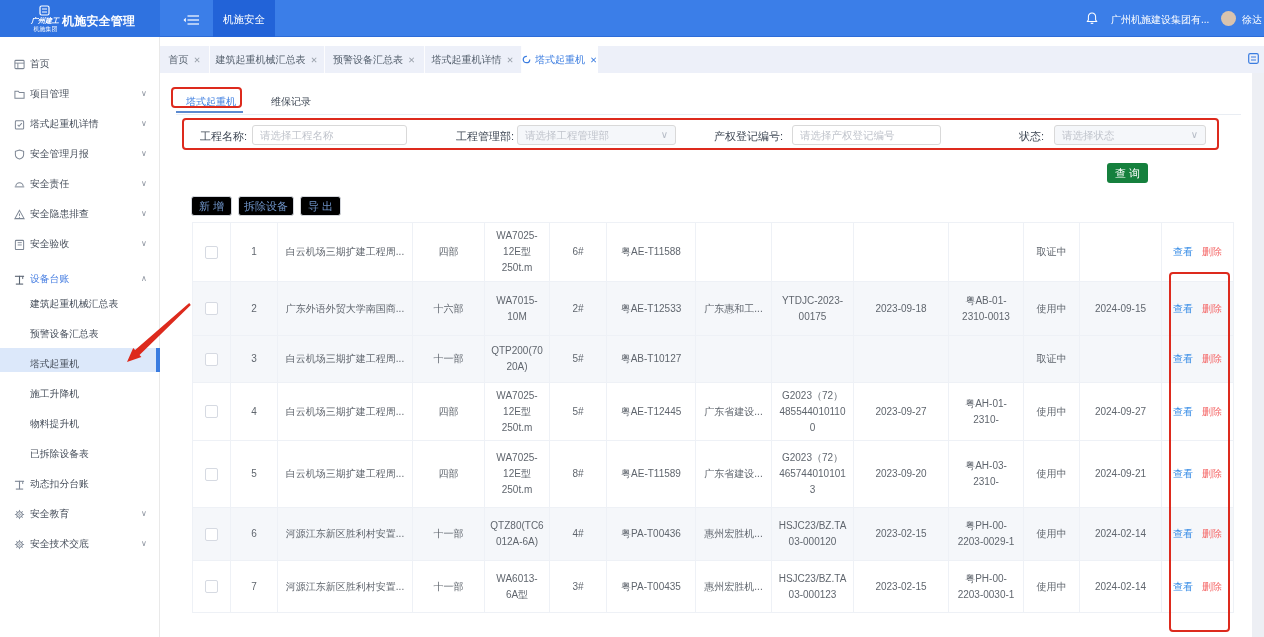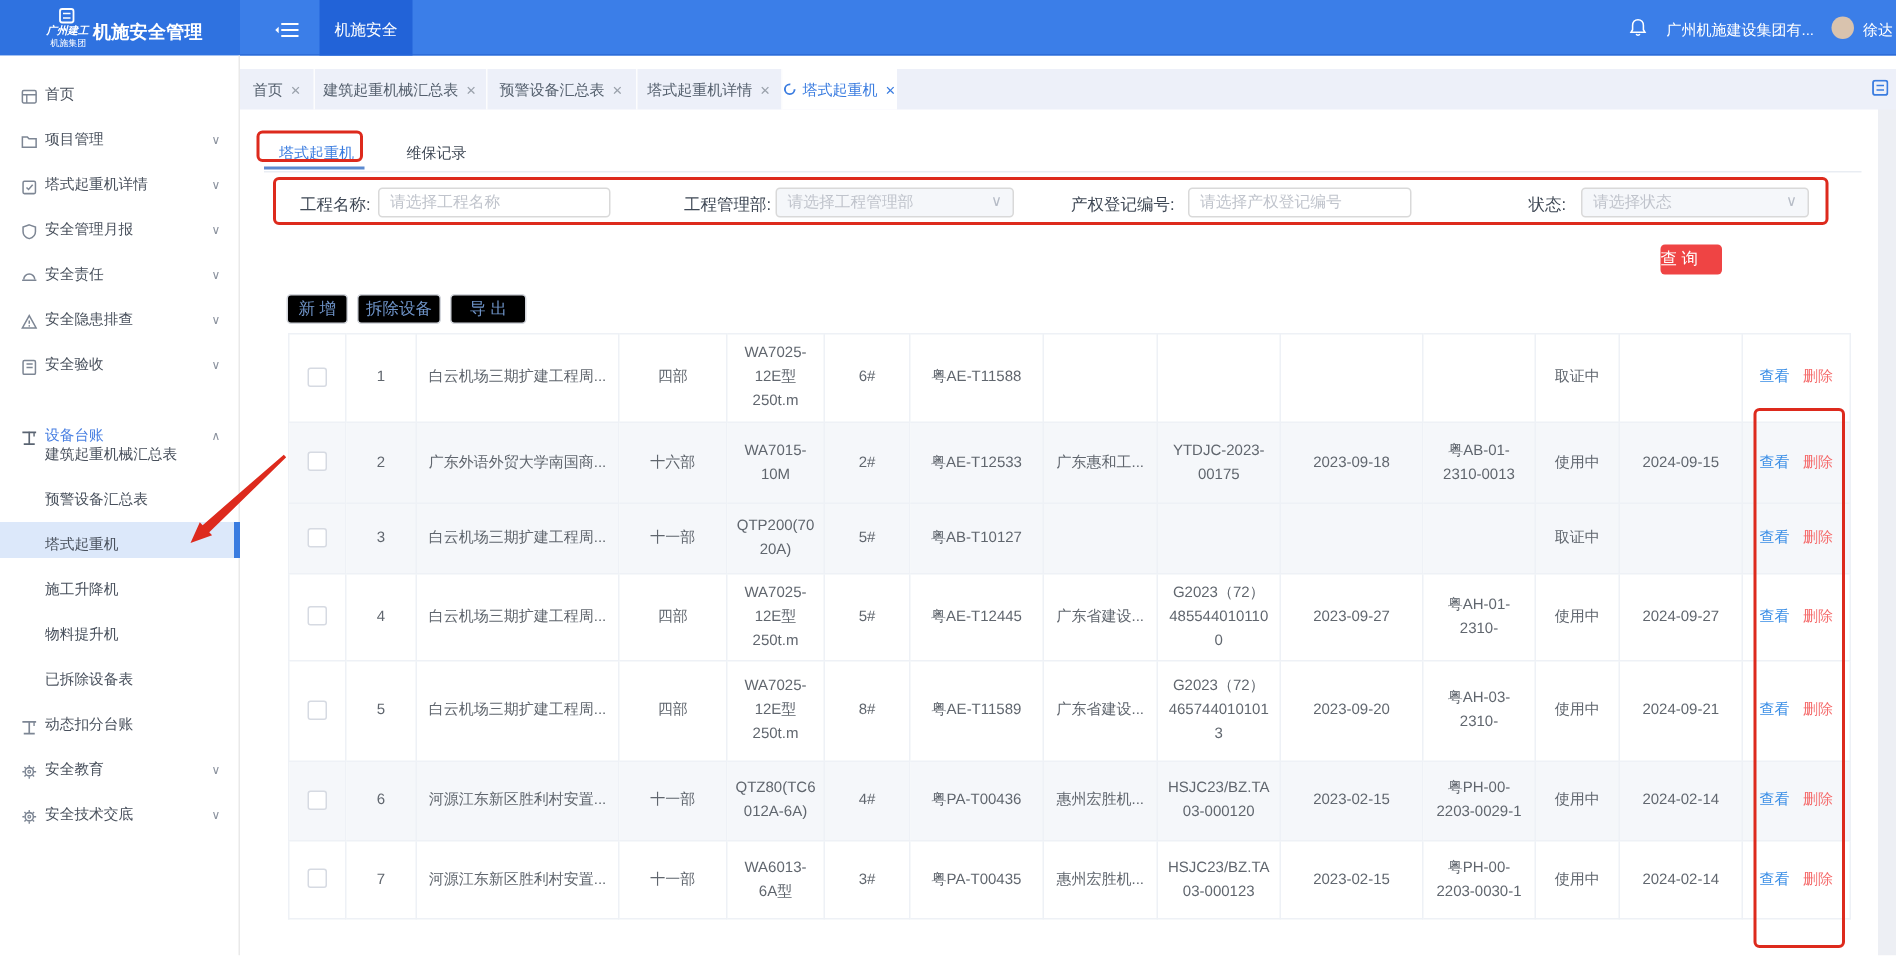--- a/index.html
+++ b/index.html
@@ -35,21 +35,21 @@
   #itab2 { left:271px; top:95px; font-size:10px; color:#3f4855; }
   #ink { left:176px; top:111px; width:67px; height:2px; background:#5c8ad0; }
   #tabline { left:176px; top:114px; width:1065px; height:1px; background:#e9edf3; }
 
   
   .flabel { position:absolute; top:129px; font-size:11px; color:#3f4855; }
   .finput { position:absolute; top:125px; height:20px; border:1px solid #d9d9d9; border-radius:3px; background:#fff; font-size:10.5px; color:#c0c4cc; line-height:18px; padding-left:7px; white-space:nowrap; }
   .fselect { background:#f5f7fa; }
   .fselect .arr { position:absolute; right:7px; top:0px; color:#b6bcc6; font-size:10px; }
 
-  #qbtn { left:1107px; top:163px; width:41px; height:20px; background:#ef4444; border-radius:3px; color:#fff; font-size:11px; text-align:left; line-height:20px; }
+  #qbtn { left:1107px; top:163px; width:41px; height:20px; background:#15803d; border-radius:3px; color:#fff; font-size:11px; text-align:center; line-height:20px; }
   .obtn { position:absolute; top:196px; height:20px; border:1px solid #d3d6dc; border-radius:3px; background:#000000; color:#6f94c9; font-size:11px; text-align:center; line-height:18px; }
 
   
   #tbl { position:absolute; left:192px; top:222px; width:1041px; border-collapse:collapse; table-layout:fixed; font-size:10px; color:#60666e; }
   #tbl th, #tbl td { border:1px solid #eef1f6; text-align:center; vertical-align:middle; font-weight:normal; padding:2px 3px; line-height:16px; overflow:hidden; white-space:nowrap; }
   #tbl td.wrap, #tbl th { white-space:normal; }
   #tbl th { background:#f7f8fa; color:#5c6470; font-size:10px; padding:2px 1px; border-left-color:#f3f5f8; border-right-color:#f3f5f8; }
   #tbl tr.g td { background:#f5f7fa; }
   .cb { display:inline-block; width:13px; height:13px; border:1px solid #d6dae2; border-radius:2px; background:#fff; vertical-align:middle; }
   .see { color:#3a8ee6; }
@@ -148,21 +148,21 @@
     </div>
     <div class="mi" style="top:229px;color:#48505c;">
       <svg class="ico" style="color:#7d8694" viewBox="0 0 12 12">
         <rect x="1.5" y="1.5" width="9" height="10" rx="1" fill="none" stroke="currentColor" stroke-width="1.1"></rect>
         <line x1="4" y1="4" x2="8.5" y2="4" stroke="currentColor" stroke-width="1"></line>
         <line x1="4" y1="6.5" x2="8.5" y2="6.5" stroke="currentColor" stroke-width="1"></line>
       </svg>
       <span class="txt">安全验收</span>
       <span class="chev">∨</span>
     </div>
-    <div class="mi" style="top:276px;color:#4a80e2;">
+    <div class="mi" style="top:264px;color:#4a80e2;">
       <svg class="ico" style="color:#5a6472" viewBox="0 0 12 12">
         <line x1="2" y1="11" x2="10" y2="11" stroke="currentColor" stroke-width="1.2"></line>
         <line x1="6" y1="11" x2="6" y2="2" stroke="currentColor" stroke-width="1.2"></line>
         <line x1="1" y1="2.5" x2="11" y2="2.5" stroke="currentColor" stroke-width="1.2"></line>
         <line x1="9.5" y1="2.5" x2="9.5" y2="5.5" stroke="currentColor" stroke-width="1"></line>
       </svg>
       <span class="txt">设备台账</span>
       <span class="chev">∧</span>
     </div>
     <div class="mi" style="top:289px;color:#48505c;">
@@ -263,21 +263,21 @@
   <div class="flabel" style="left:456px;">工程管理部:</div>
   <div class="finput fselect" style="left:517px;width:159px;">请选择工程管理部<span class="arr">∨</span></div>
   <div class="flabel" style="left:714px;">产权登记编号:</div>
   <div class="finput" style="left:792px;width:149px;">请选择产权登记编号</div>
   <div class="flabel" style="left:1019px;">状态:</div>
   <div class="finput fselect" style="left:1054px;width:152px;">请选择状态<span class="arr">∨</span></div>
 
   <div class="abs" id="qbtn">查 询</div>
   <div class="obtn" style="left:191px;width:41px;">新 增</div>
   <div class="obtn" style="left:238px;width:56px;">拆除设备</div>
-  <div class="obtn" style="left:300px;width:51px;">导 出</div>
+  <div class="obtn" style="left:300px;width:41px;">导 出</div>
 
   <table id="tbl">
     <colgroup>
       <col style="width:38px">
       <col style="width:47px">
       <col style="width:135px">
       <col style="width:72px">
       <col style="width:65px">
       <col style="width:57px">
       <col style="width:89px">

